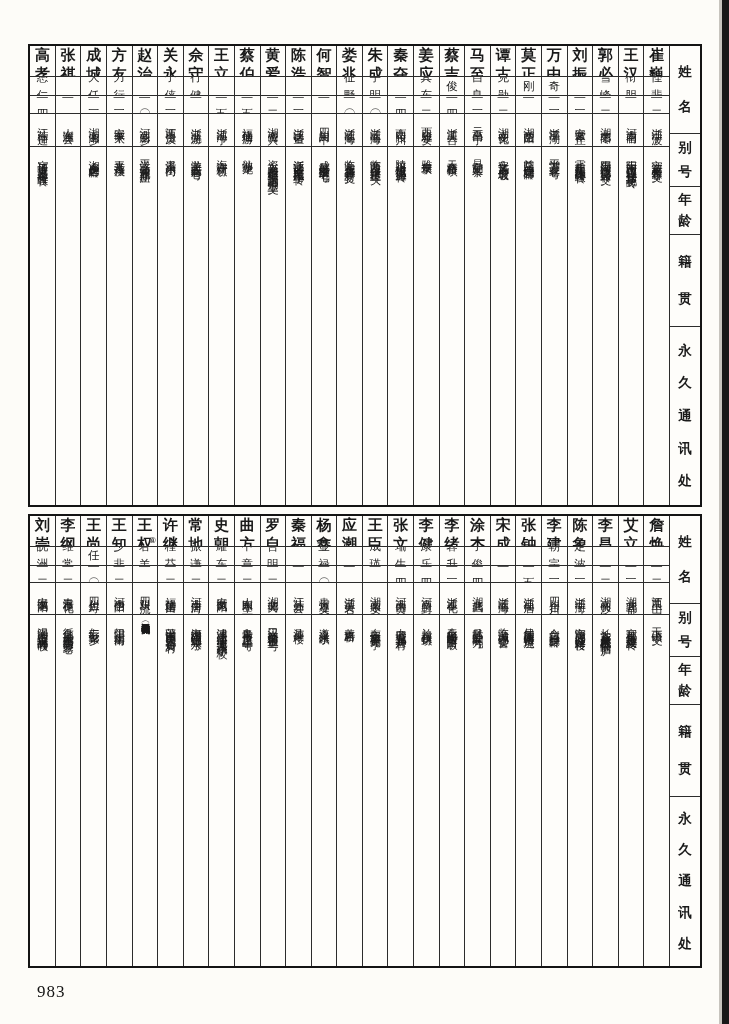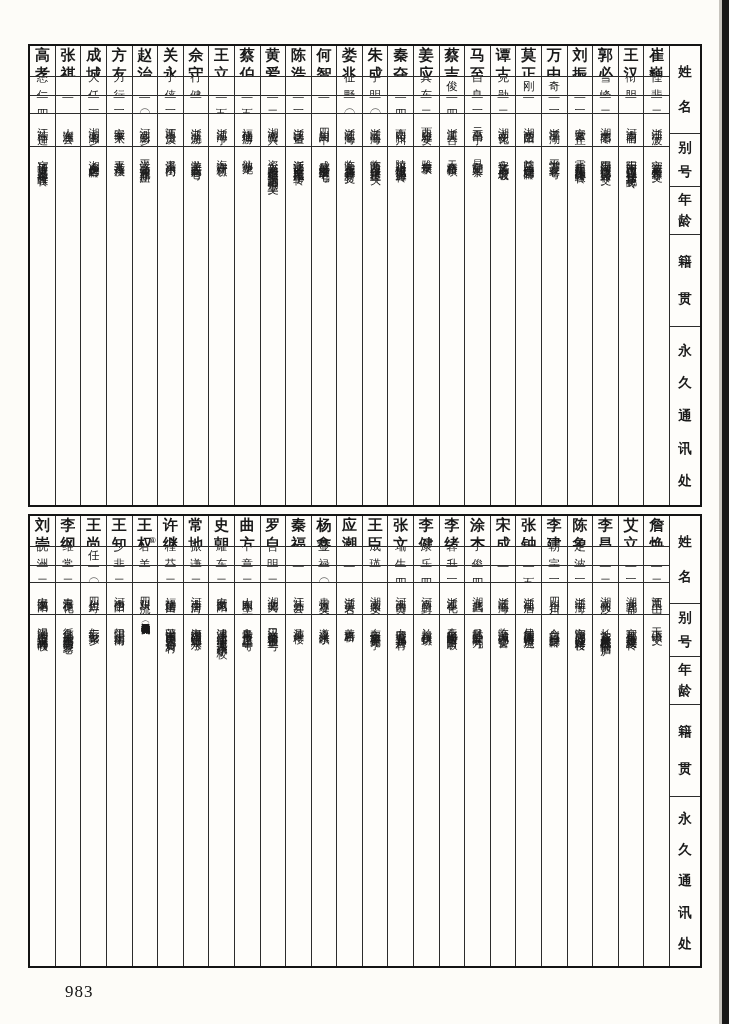--- a/index.html
+++ b/index.html
@@ -41,21 +41,21 @@
   .vtext{
     writing-mode:vertical-rl;text-orientation:upright;
     height:100%;font-size:11px;line-height:1.14;letter-spacing:1.5px;
   }
   .c-native .vtext{padding-top:5px;letter-spacing:2px;}
   .c-addr .vtext{padding-top:4px;}
   .vtext.small{font-size:9px;letter-spacing:0;line-height:1.3;padding-top:2px;}
 
   .note{position:absolute;bottom:1px;right:1px;font-size:8px;line-height:1;}
 
-  .page-number{position:absolute;left:37px;top:982px;font-size:17px;letter-spacing:1px;color:#141414;margin-left:28px;}
+  .page-number{position:absolute;left:37px;top:982px;font-size:17px;letter-spacing:1px;color:#141414;}
 </style>
 </head>
 <body>
 
 <div class="page">
   <div class="table" id="table-top">
       <div class="col header-col">
         <div class="cell h-name">
           <div class="spread hd">
             <span>姓</span>

